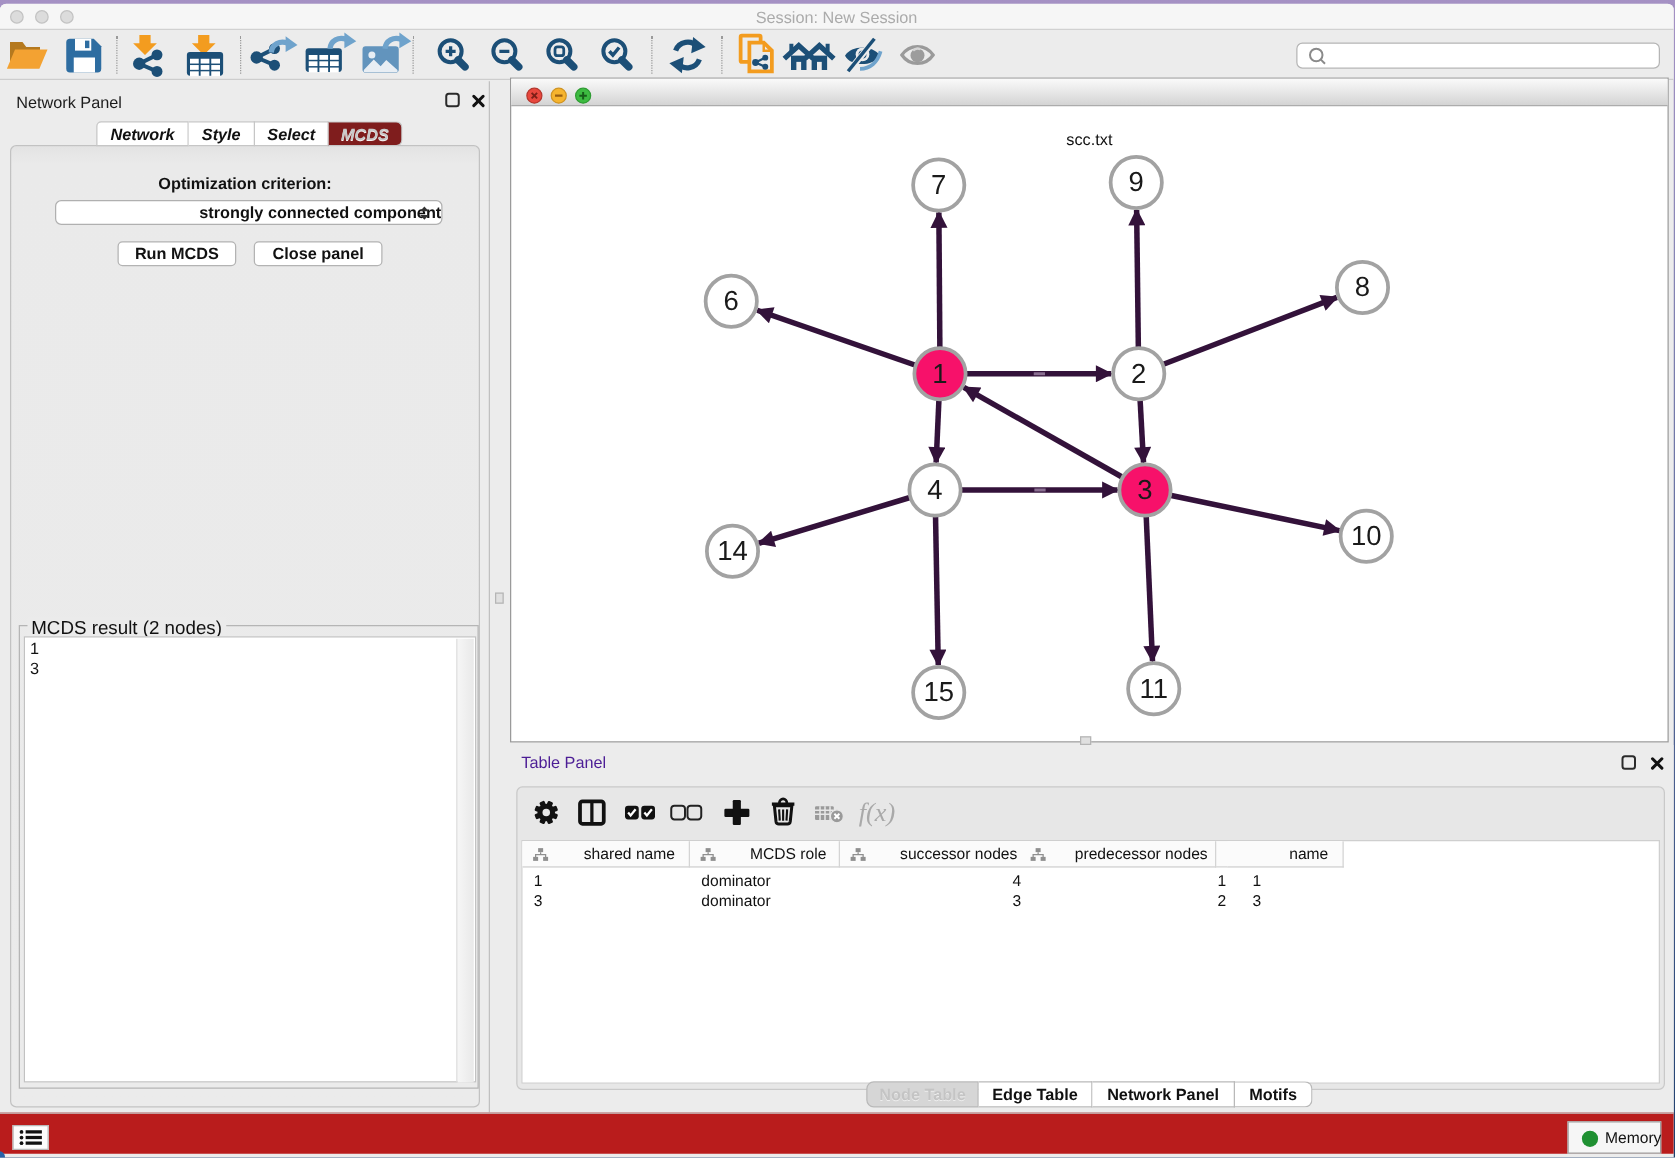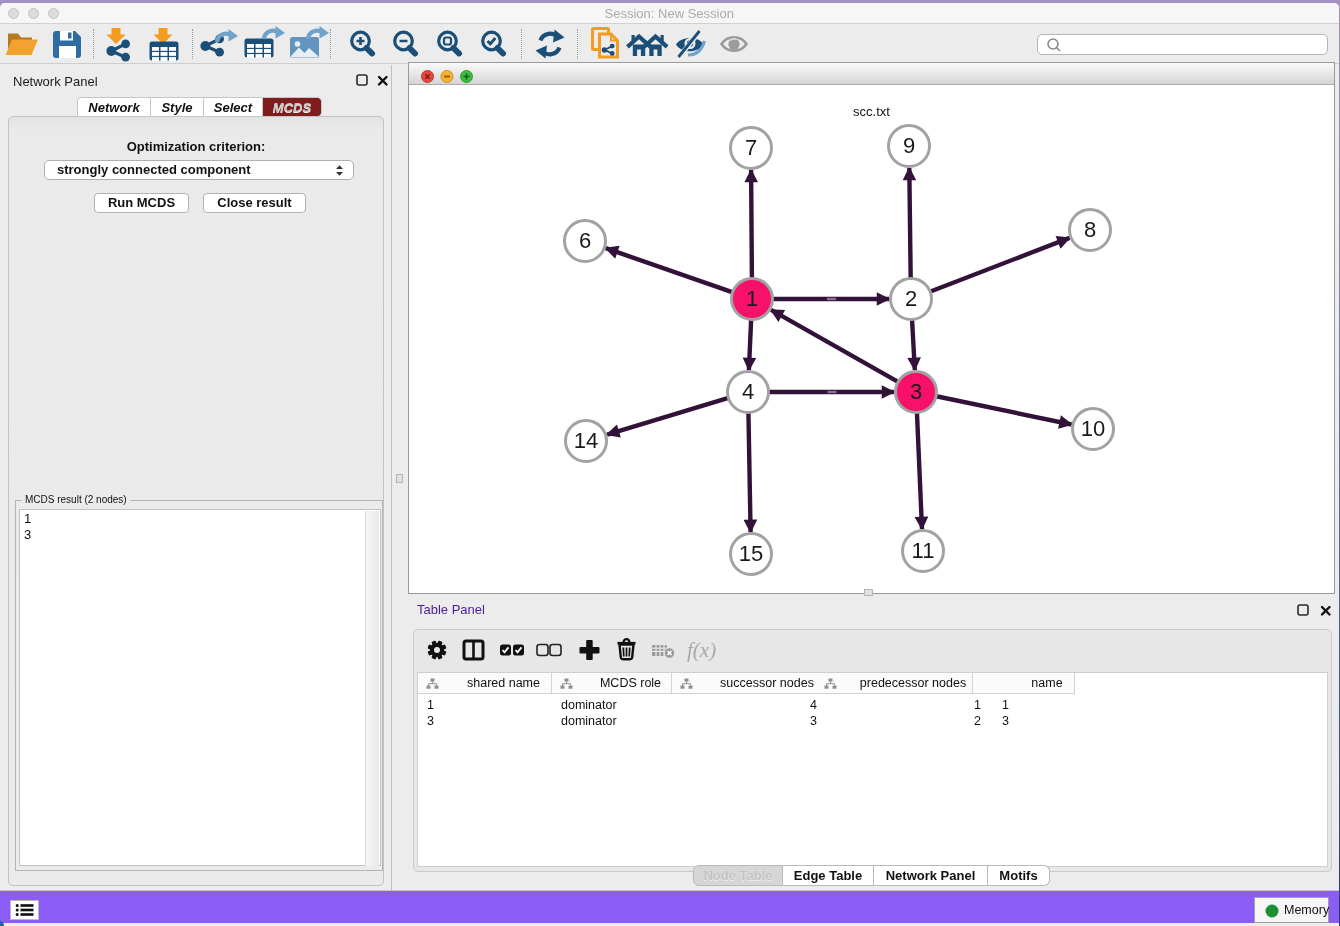--- a/index.html
+++ b/index.html
@@ -1,17 +1,17 @@
 <!DOCTYPE html>
 <html><head><meta charset="utf-8">
 <style>
 * { margin:0; padding:0; box-sizing:border-box; }
 html,body { width:1340px; height:926px; overflow:hidden; }
 body { font-family:"Liberation Sans", sans-serif; background:linear-gradient(180deg,#a591c4 0%,#8d88b8 18%,#5a6a9a 55%,#1f3f6e 100%); position:relative; }
-.abs { position:absolute; }
+.abs { position:absolute;text-align:right; }
 #win { position:absolute; left:0; top:3px; width:1338.5px; height:923px; background:#ececec; border-radius:5px 5px 0 0; overflow:hidden; }
 #titlebar { position:absolute; left:0; top:0; width:100%; height:21px; background:#f6f6f6; border-bottom:1px solid #d1d1d1; }
 .tl { position:absolute; top:4.5px; width:11px; height:11px; border-radius:50%; background:#dcdcdc; border:1px solid #c3c3c3; }
 #wtitle { position:absolute; top:3px; width:100%; text-align:center; font-size:13px; color:#ababab; }
 #toolbar { position:absolute; left:0; top:21px; width:100%; height:40px; overflow:hidden; background:#ececec; border-bottom:1px solid #cdcdcd; }
 .sep { position:absolute; top:5px; height:30px; width:0; border-left:1px dotted #9a9a9a; }
 #search { position:absolute; left:1037px; top:10px; width:291px; height:21px; background:#fff; border:1px solid #b5b5b5; border-radius:5px; }
 
 #cpanel { position:absolute; left:0; top:62px; width:392px; height:825px; background:#ececec; border-right:1px solid #c0c0c0; }
 #cphead { position:absolute; left:13px; top:9px; font-size:13px; color:#1c1c1c; }
@@ -24,21 +24,21 @@
 
 
 #tpanel { position:absolute; left:408px; top:593px; width:930.5px; height:294px; background:#ececec; }
 #tpinner { position:absolute; left:5px; top:33px; width:919px; height:243px; border:1px solid #c9c9c9; border-radius:5px; background:#e7e7e7; }
 #ttable { position:absolute; left:3px; top:42px; width:911px; height:195px; background:#fff; border:1px solid #cfcfcf; }
 .th { position:absolute; top:0; height:21px; background:#fbfbfb; border-bottom:1px solid #d4d4d4; border-right:1px solid #d4d4d4; font-size:12.5px; color:#111; text-align:center; line-height:21px;padding-left:38px; }
 .td { position:absolute; font-size:12.5px; color:#111; height:16px; line-height:16px; }
 
 #btabs { position:absolute; left:693px; top:862px; height:21px; font-size:13px; }
 .btab { position:absolute; top:0; height:21px; background:#fff; border:1px solid #b9b9b9; border-left:none; text-align:center; line-height:20px; color:#111; font-weight:bold; }
-#statusbar { position:absolute; left:0; top:887px; width:100%; height:33px; background:#8b5cf6; border-top:1px solid #c6c6c6; }
+#statusbar { position:absolute; left:0; top:887px; width:100%; height:33px; background:#b91c1c; border-top:1px solid #c6c6c6; }
 </style></head>
 <body>
 <div id="win">
   <div id="titlebar">
     <div class="tl" style="left:8px;"></div>
     <div class="tl" style="left:28px;"></div>
     <div class="tl" style="left:48px;"></div>
     <div id="wtitle">Session: New Session</div>
   </div>
   <div id="toolbar">
@@ -171,23 +171,23 @@
       <div class="tab" style="left:151px; width:53px;">Style</div>
       <div class="tab" style="left:204px; width:59px;">Select</div>
       <div class="tab" style="left:263px; width:59px; background:#7f1d1d; border-radius:0 5px 5px 0; color:#c8c8c8; text-shadow:0 1px 0 #f5f5f5;">MCDS</div>
     </div>
     <div class="abs" style="left:0; top:74px; width:392px; text-align:center; font-size:13px; font-weight:bold; color:#111;">Optimization criterion:</div>
     <div class="abs" id="combo" style="left:44px; top:95px; width:310px; height:20px; background:#fff; border:1px solid #b0b0b0; border-radius:5px; font-size:13px; font-weight:bold; line-height:18px; padding-left:12px; color:#111;">strongly connected component<svg width="11" height="16" style="position:absolute;right:8px;top:2px">
           <path d="M2,6 L5.5,2.2 L9,6 z" fill="#333"></path>
           <path d="M2,9 L5.5,12.8 L9,9 z" fill="#333"></path>
         </svg></div>
     <div class="abs" style="left:94px; top:128px; width:95px; height:20px; background:#fff; border:1px solid #b3b3b3; border-radius:4px; font-size:13px; font-weight:bold; text-align:center; line-height:18px; color:#111;">Run MCDS</div>
-    <div class="abs" style="left:203px; top:128px; width:103px; height:20px; background:#fff; border:1px solid #b3b3b3; border-radius:4px; font-size:13px; font-weight:bold; text-align:center; line-height:18px; color:#111;">Close result</div>
+    <div class="abs" style="left:203px; top:128px; width:103px; height:20px; background:#fff; border:1px solid #b3b3b3; border-radius:4px; font-size:13px; font-weight:bold; text-align:center; line-height:18px; color:#111;">Close panel</div>
     <div class="abs" style="left:15px; top:435px; width:368px; height:371px; border:1px solid #b5b5b5;"></div>
-    <div class="abs" style="left:22px; top:429px; font-size:10px; color:#111; background:#ebebeb; padding:0 3px;">MCDS result (2 nodes)</div>
+    <div class="abs" style="left:22px; top:429px; font-size:15px; color:#111; background:#ebebeb; padding:0 3px;">MCDS result (2 nodes)</div>
     <div class="abs" style="left:19px; top:444px; width:362px; height:357px; background:#fff; border:1px solid #c2c2c2;">
       <div style="position:absolute; left:4px; top:1px; font-size:13px; color:#111; line-height:16px;">1<br>3</div>
       <div style="position:absolute; right:1px; top:1px; width:14px; height:355px; background:linear-gradient(90deg,#f6f6f6,#e9e9e9); border-left:1px solid #dcdcdc;"></div>
     </div>
   </div>
 
   <div id="frame">
     <div id="ftitle">
       <svg width="70" height="22" style="position:absolute;left:0;top:0">
       <circle cx="18.5" cy="13.5" r="6" fill="#e8473d" stroke="#b5372e" stroke-width="1"></circle>

